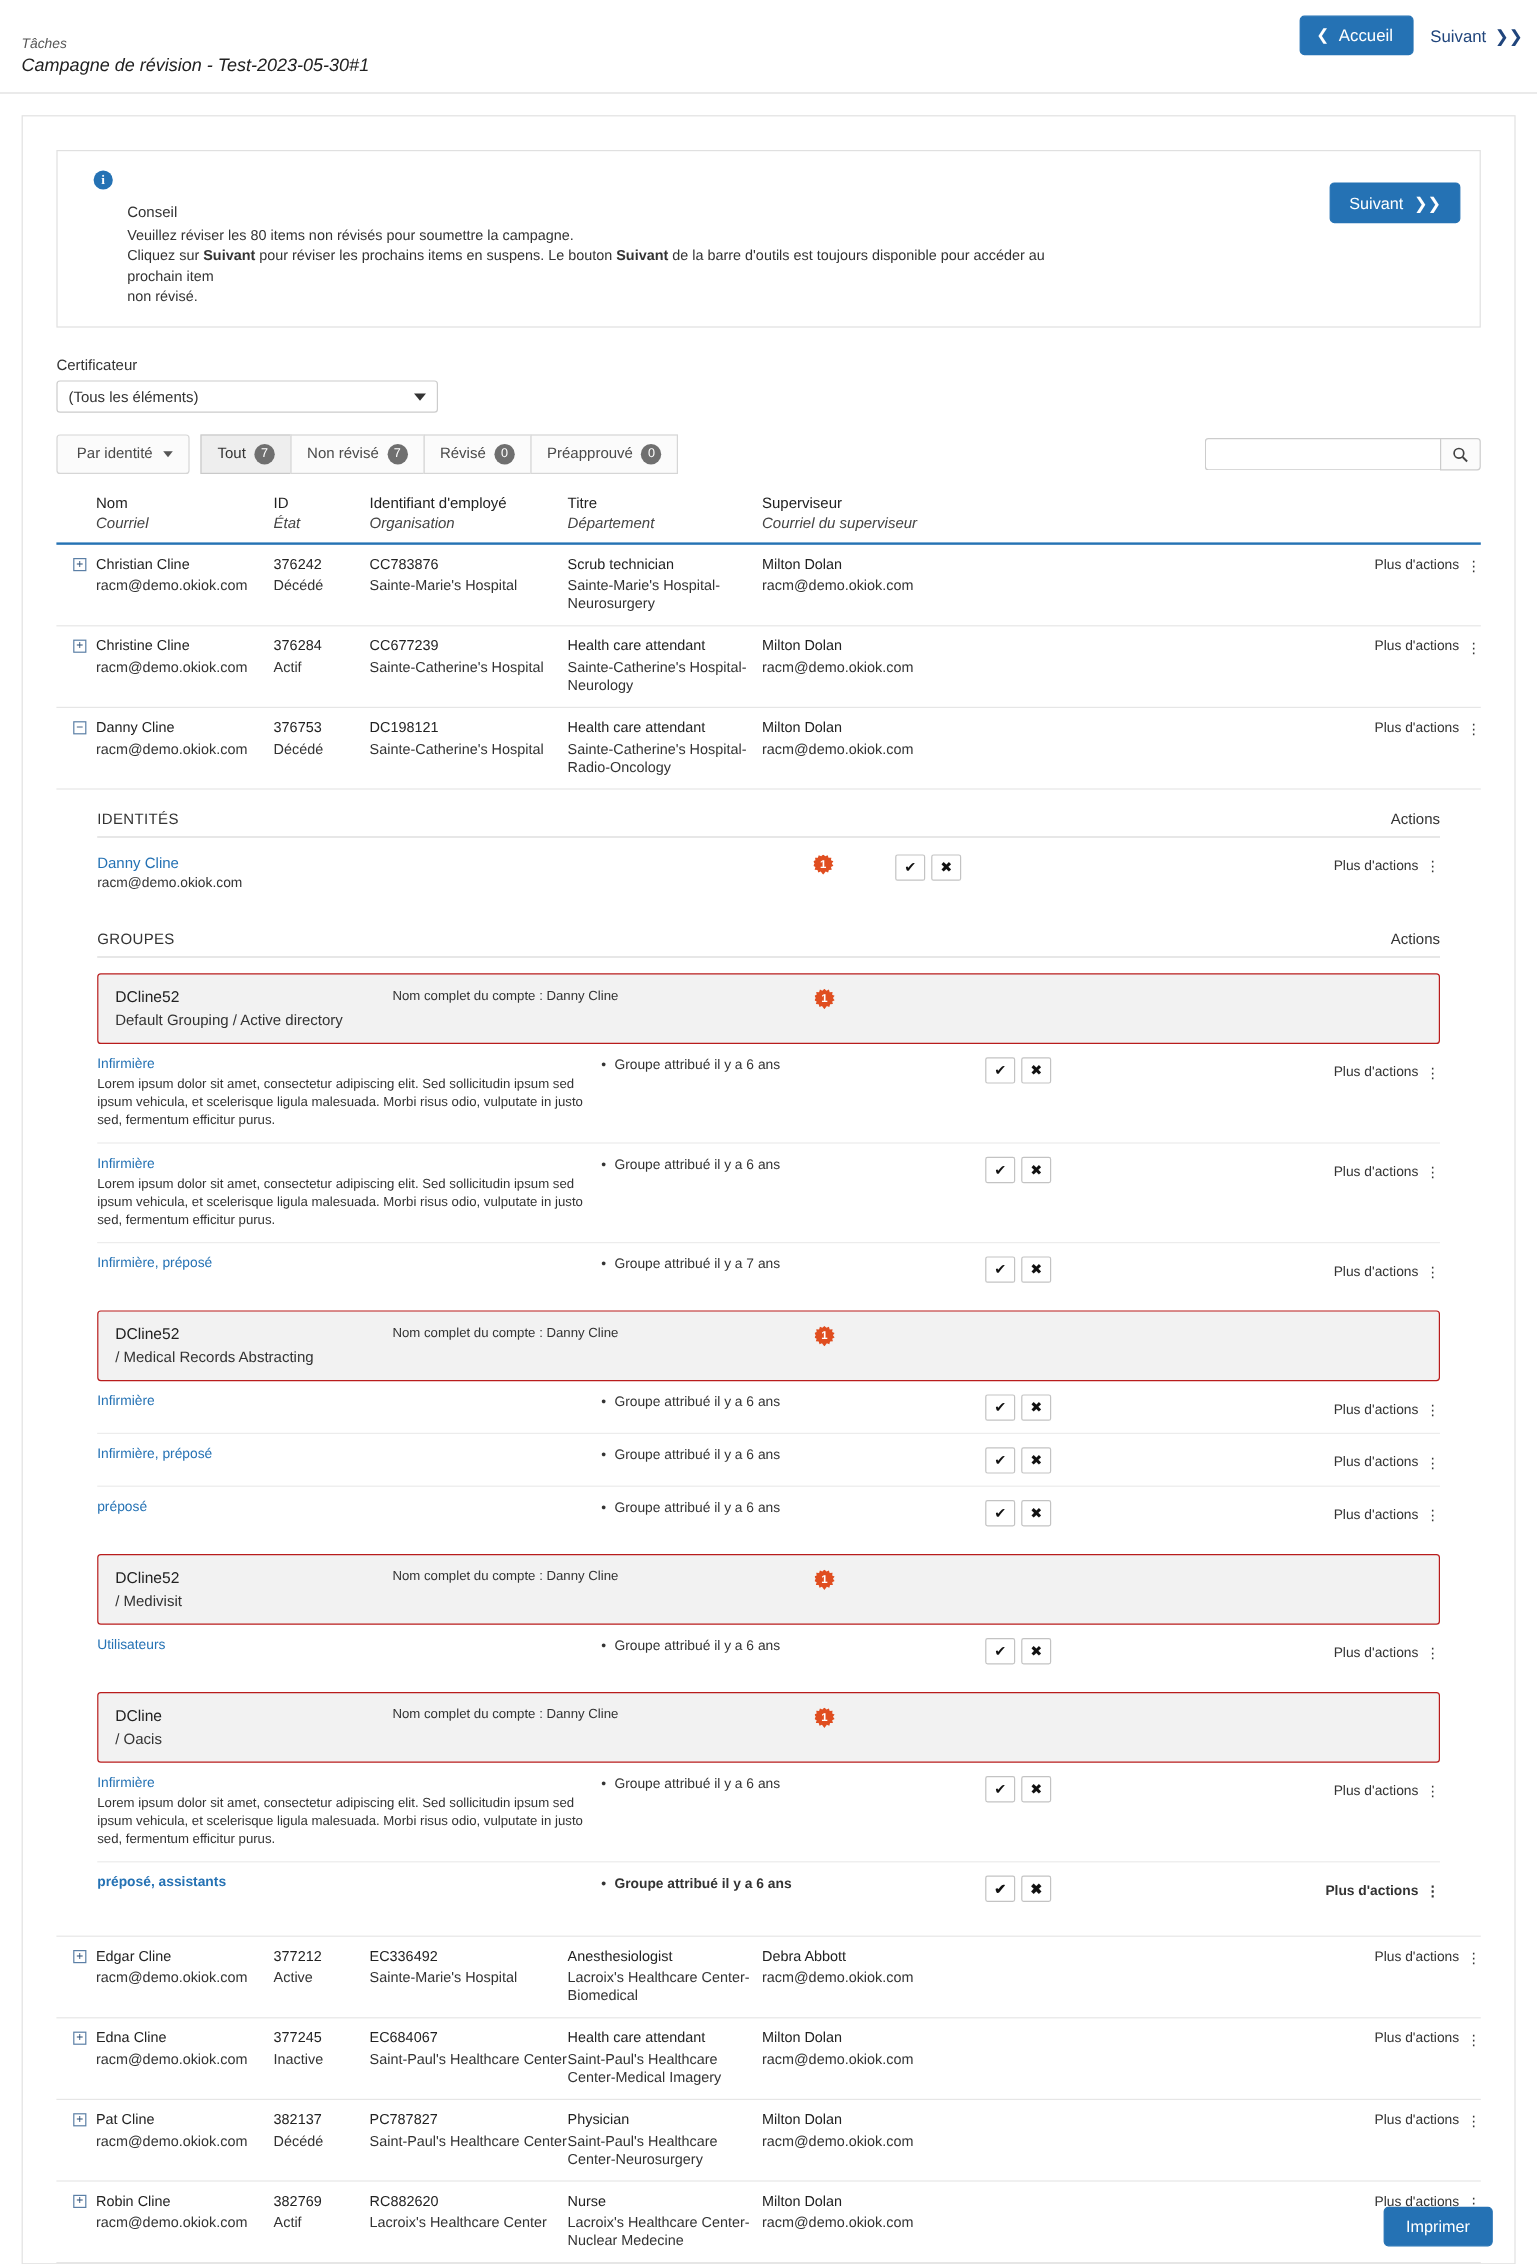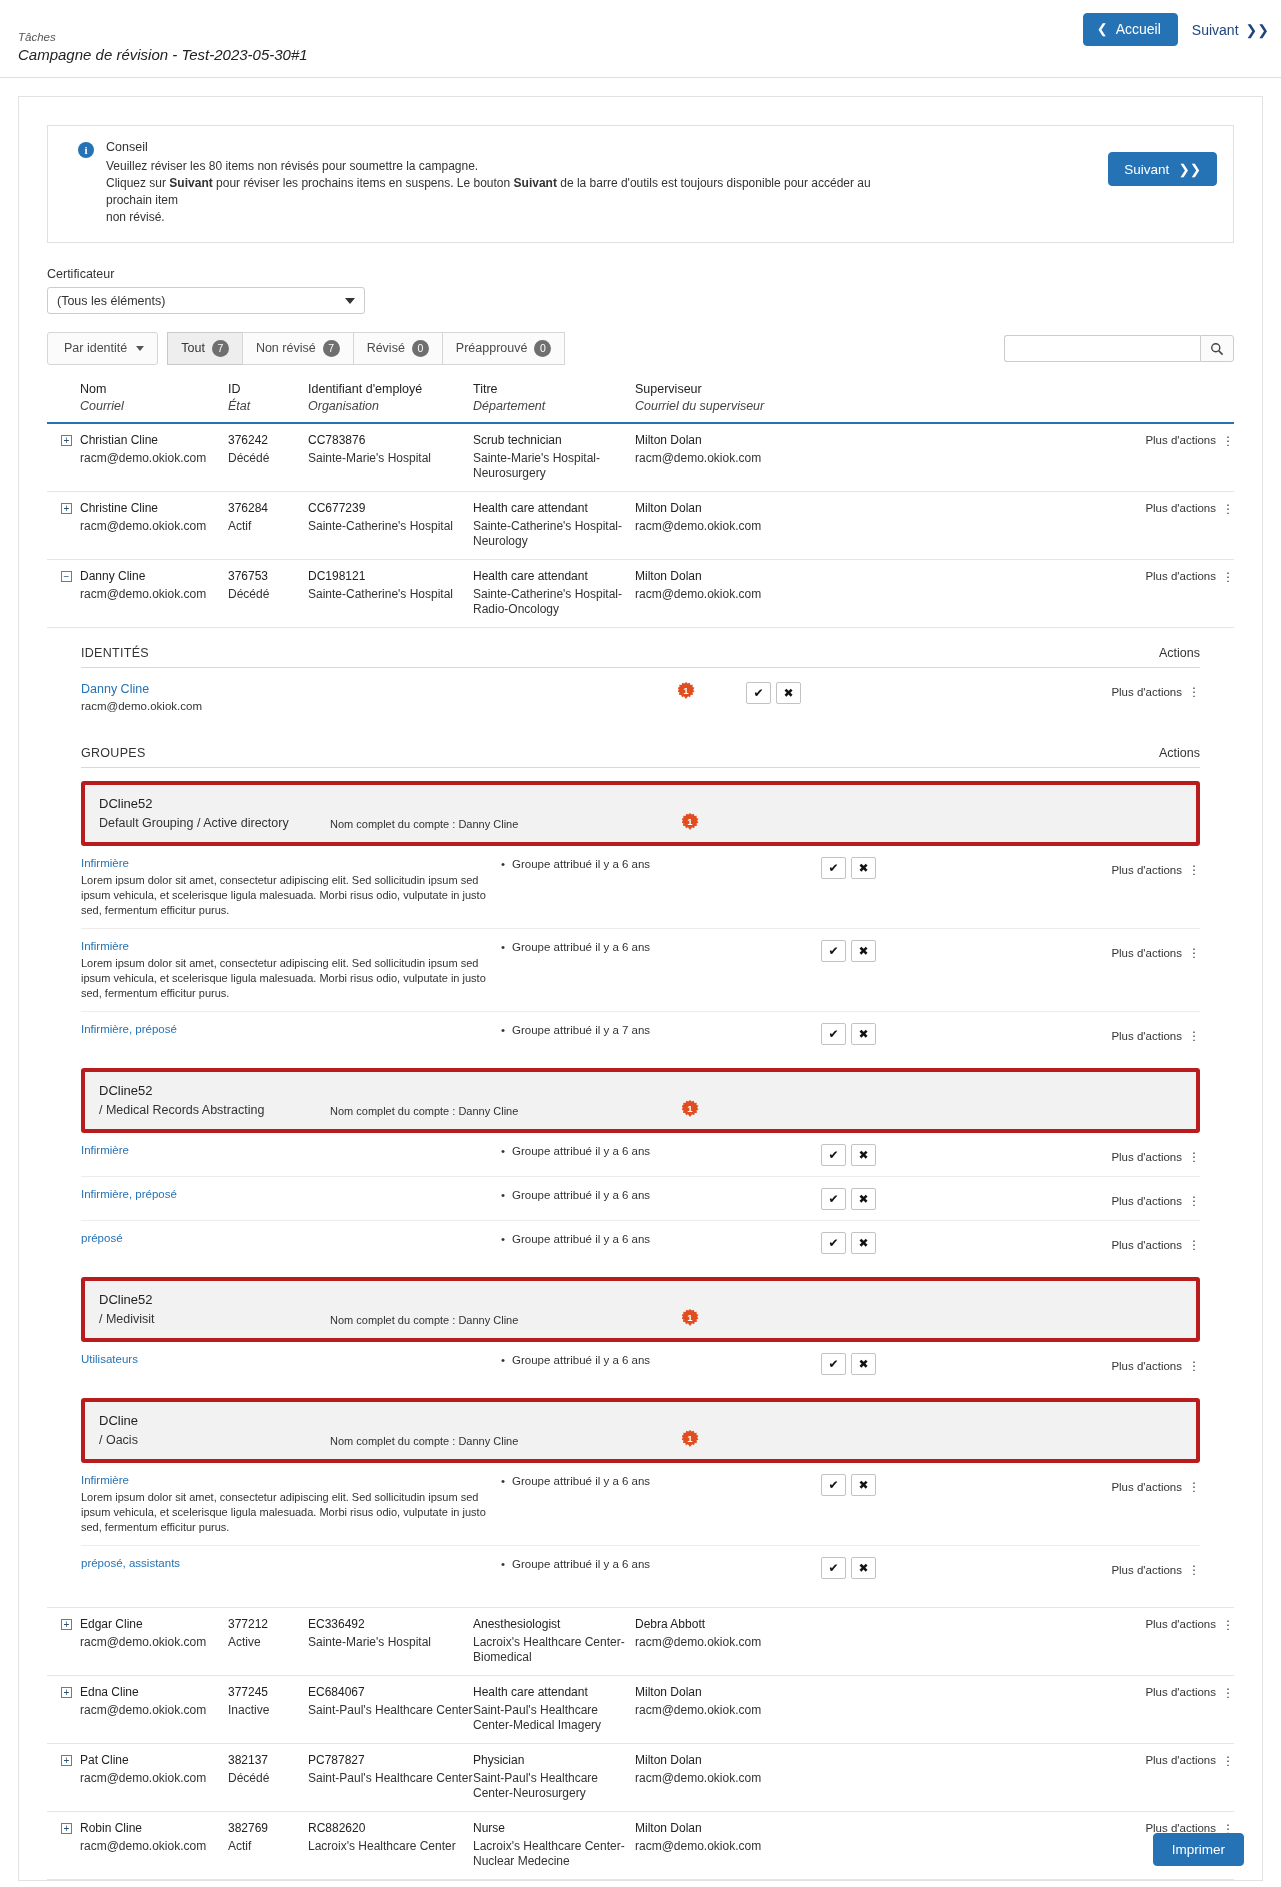--- a/index.html
+++ b/index.html
@@ -60,21 +60,21 @@
     display: flex;
   }
   .tip-icon {
     width: 16px; height: 16px; border-radius: 50%;
     background: #2572b4; color: #fff; flex: 0 0 16px;
     font-size: 11px; font-weight: bold; line-height: 16px;
     text-align: center; font-family: "Liberation Serif", serif;
     margin: 2px 12px 0 14px;
   }
   .tip-body { flex: 1 1 auto; max-width: 800px; }
-  .tip-title { font-size: 12.5px; color: #333; margin-bottom: 4px; }
+  .tip-title { font-size: 12.5px; color: #333; margin-bottom: 4px; margin-top: 30px; }
   .tip-line { font-size: 12px; color: #333; line-height: 17px; }
   .tip-line b { font-weight: bold; }
   .btn-suivant-blue {
     position: absolute; right: 16px; top: 26px;
     background: #2572b4; color: #fff; border: 1px solid #2572b4;
     border-radius: 4px; font-size: 13.5px; padding: 8px 15px;
     display: inline-flex; align-items: center; gap: 9px; cursor: pointer;
   }
 
   
@@ -192,23 +192,23 @@
     cursor: pointer;
   }
   .sq-btn {
     width: 25px; height: 22px; border: 1px solid #c3c3c3; background: #fff;
     font-size: 12px; line-height: 20px; text-align: center; cursor: pointer;
     color: #111; border-radius: 2px;
   }
 
   
   .acct-card {
-    margin: 13px 34px 0 34px; background: #f2f2f2; border: 4px solid #b91c1c;
+    margin: 13px 34px 0 34px; background: #f2f2f2; border: 1px solid #b91c1c;
     border-radius: 3px; padding: 11px 0 12px 0; display: flex;
-    align-items: flex-end;
+    align-items: flex-start;
   }
   .acct-name { flex: 0 0 245px; padding-left: 14px; }
   .acct-name .n1 { font-size: 13px; color: #222; }
   .acct-name .n2 { font-size: 12.5px; color: #333; margin-top: 5px; }
   .acct-full { flex: 0 0 300px; font-size: 11px; color: #333; padding-top: 1px; }
   .acct-badge { flex: 0 0 120px; display: flex; justify-content: center; padding-top: 1px; }
   .acct-tail { flex: 1 1 auto; }
 
   .grp-row {
     display: flex; align-items: flex-start;
@@ -663,21 +663,21 @@
           <div class="sq-btn">✖</div>
         </div>
         <div class="grp-tail">
           <span class="plus-actions">
             <span>Plus d'actions</span>
             <span class="kebab">⋮</span>
           </span>
         </div>
       </div>
 
-      <div class="grp-row no-line" style="padding-bottom:22px;">
+      <div class="grp-row no-line" style="padding-bottom:22px;font-weight:bold;">
         <div class="grp-main">
           <div class="grp-link">préposé, assistants</div>
         </div>
         <div class="grp-meta">
           <span class="bullet">•</span><span>Groupe attribué il y a 6 ans</span>
         </div>
         <div class="grp-btns">
           <div class="sq-btn">✔</div>
           <div class="sq-btn">✖</div>
         </div>

